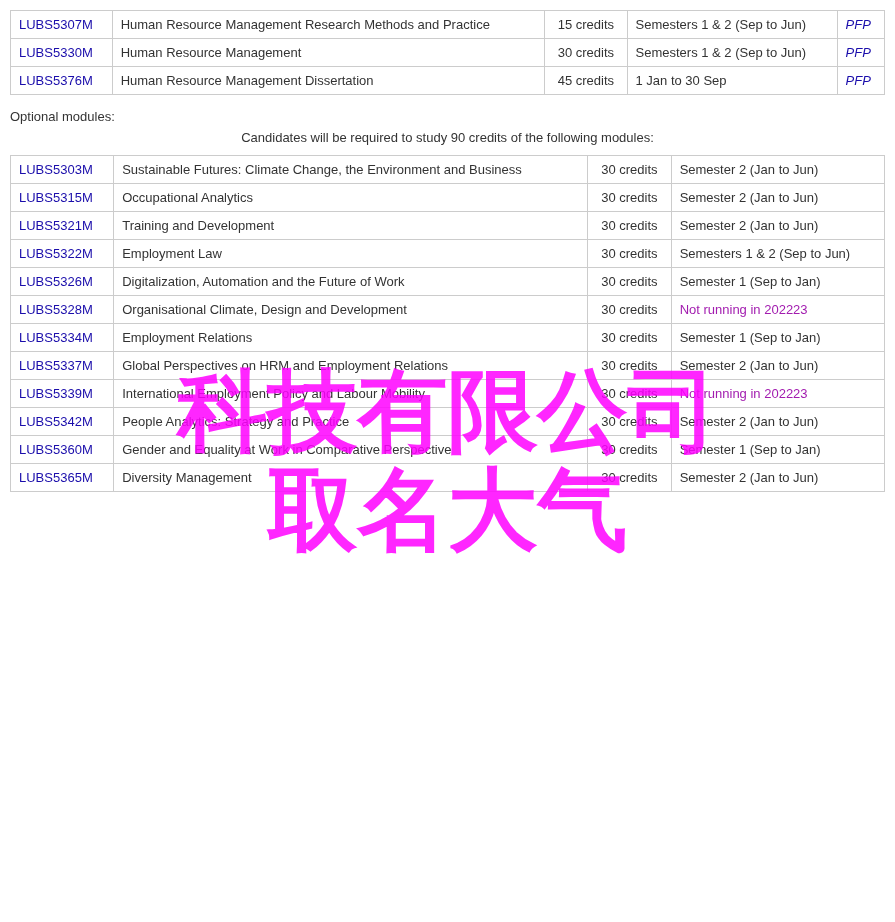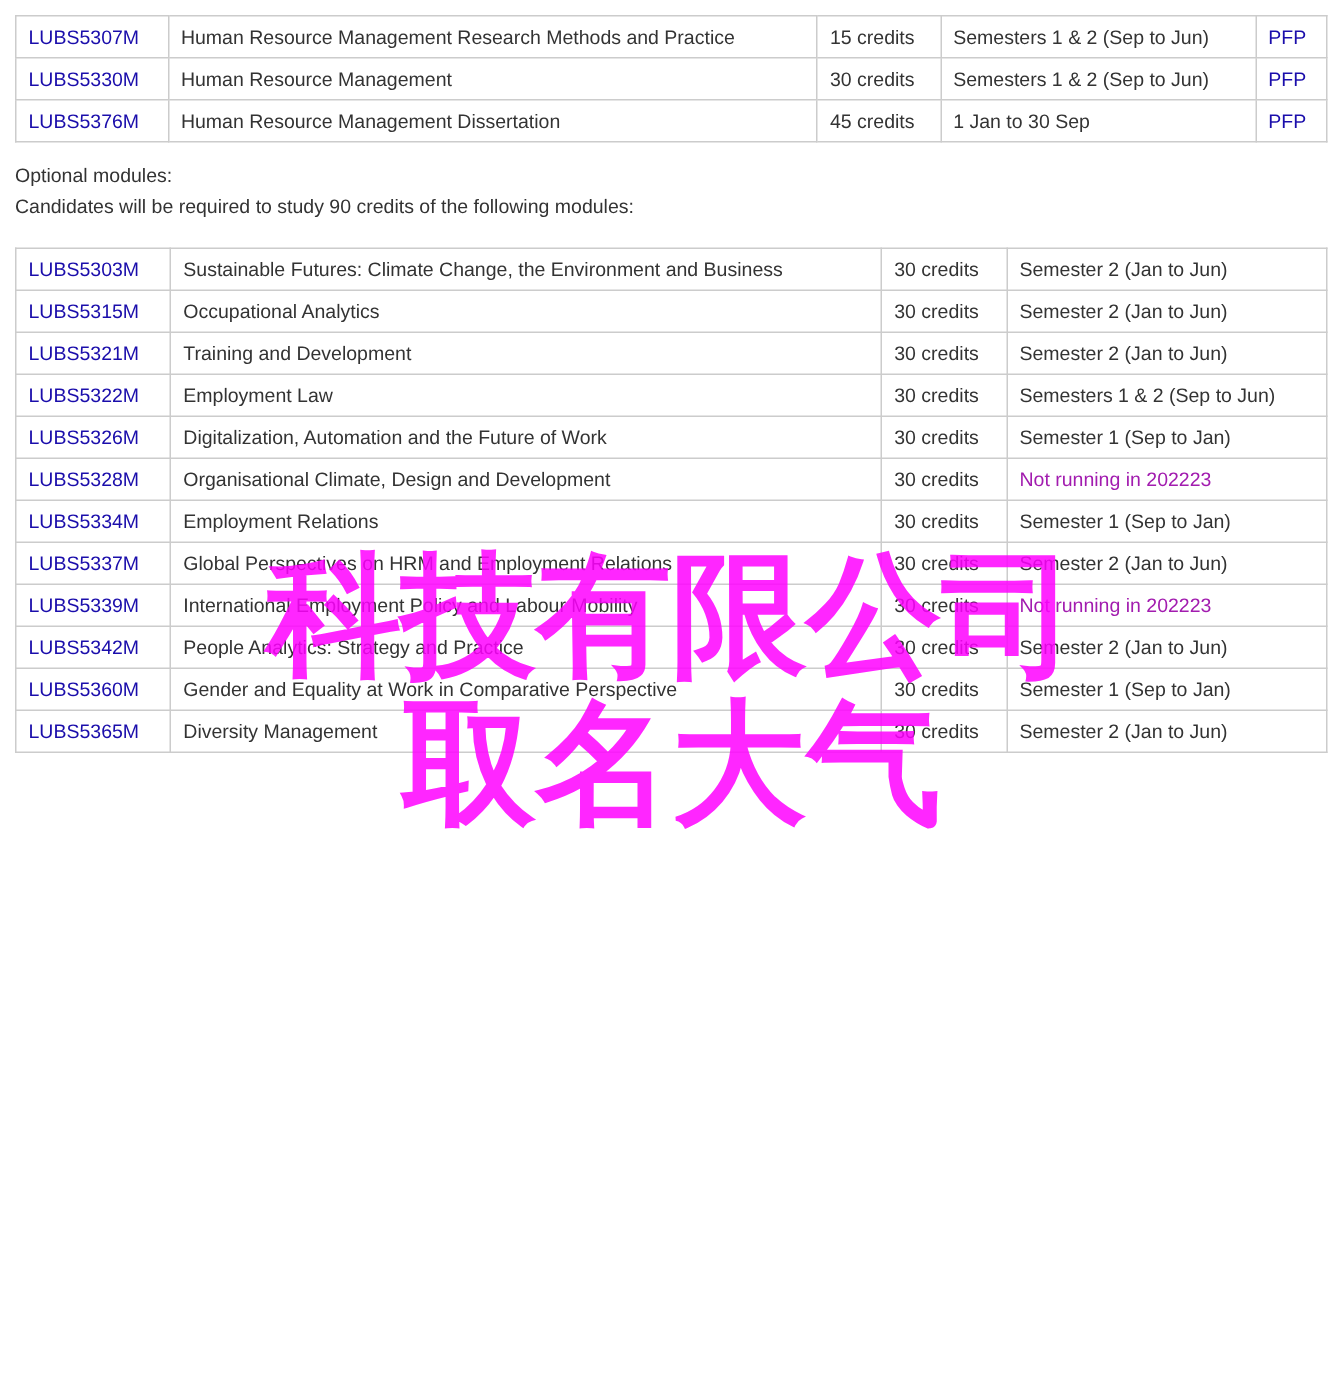--- a/index.html
+++ b/index.html
@@ -42,43 +42,46 @@
     }
 
     .module-code {
       color: #1a0dab;
       text-decoration: none;
       white-space: nowrap;
     }
 
     .credits-cell {
       white-space: nowrap;
+      text-align: center;
     }
 
     .timing-cell {
       min-width: 110px;
     }
 
     .pfp-cell {
       color: #1a0dab;
       text-decoration: none;
       white-space: nowrap;
+      font-style: italic;
     }
 
     .not-running {
       color: #a21caf;
     }
 
     .section-heading {
       font-weight: normal;
       margin: 14px 0 6px 0;
     }
 
     .section-text {
-      margin-bottom: 20px;
+      margin-bottom: 10px;
+      text-align: center;
     }
   </style>
 </head>
 <body>
 
 <div class="watermark">
   <div>科技有限公司</div>
   <div>取名大气</div>
 </div>
 

